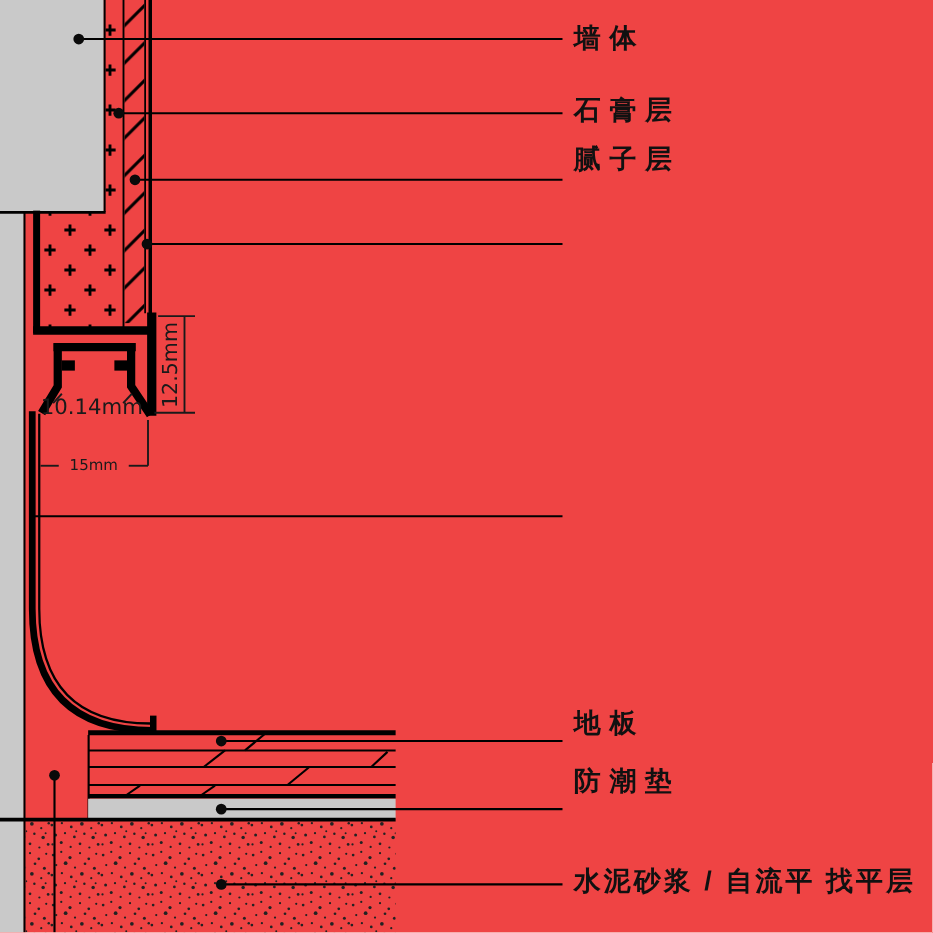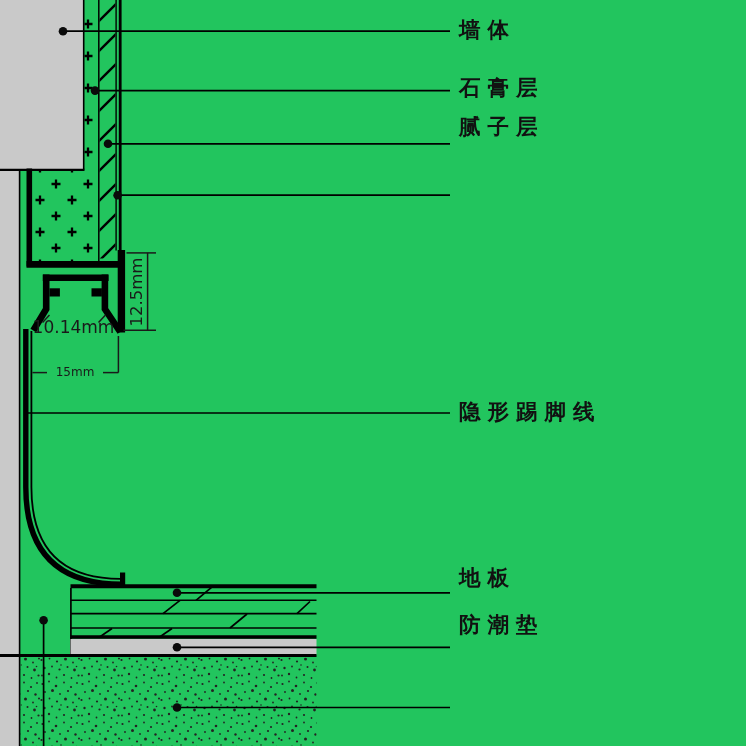--- a/index.html
+++ b/index.html
@@ -1,17 +1,17 @@
 <!DOCTYPE html>
 <html><head>
 <meta charset="utf-8">
 <style>
   html,body{margin:0;padding:0;background:#fff;}
   .stage{
-    position:relative;width:746px;height:746px;background:#22c55e;overflow:hidden;
+    position:relative;width:746px;height:746px;background:#ef4444;overflow:hidden;
     font-family:"Liberation Sans",sans-serif;
   }
   .stage svg{position:absolute;left:0;top:0;}
   .lbl{
     position:absolute;left:459px;transform:translateY(-50%);
     font-weight:700;font-size:21.5px;letter-spacing:7px;color:#111;
     white-space:nowrap;line-height:1;
   }
   .lbl.tight{letter-spacing:2.5px;}
   .dim{
@@ -166,21 +166,21 @@
     <line x1="177" y1="707.5" x2="450" y2="707.5"></line>
         <circle cx="177" cy="707.5" r="4.3" stroke="none"></circle>
     <line x1="43.6" y1="620.2" x2="43.6" y2="746"></line>
         <circle cx="43.6" cy="620.2" r="4.3" stroke="none"></circle>
   </g>
 </svg>
 
 <div class="lbl" style="top:31px">墙体</div>
 <div class="lbl" style="top:89px">石膏层</div>
 <div class="lbl" style="top:128px">腻子层</div>
-<div class="lbl" style="top:412.5px">隐形踢脚线</div>
 <div class="lbl" style="top:579px">地板</div>
 <div class="lbl" style="top:626px">防潮垫</div>
+<div class="lbl tight" style="top:706px">水泥砂浆 / 自流平 找平层</div>
 
 <div class="dim" style="left:73.5px;top:327px;font-size:17px">10.14mm</div>
 <div class="dim rot" style="left:137px;top:291.5px;font-size:16.5px">12.5mm</div>
 <div class="dim" style="left:75px;top:372px;font-size:12px">15mm</div>
 
 </div>
 
 </body></html>

